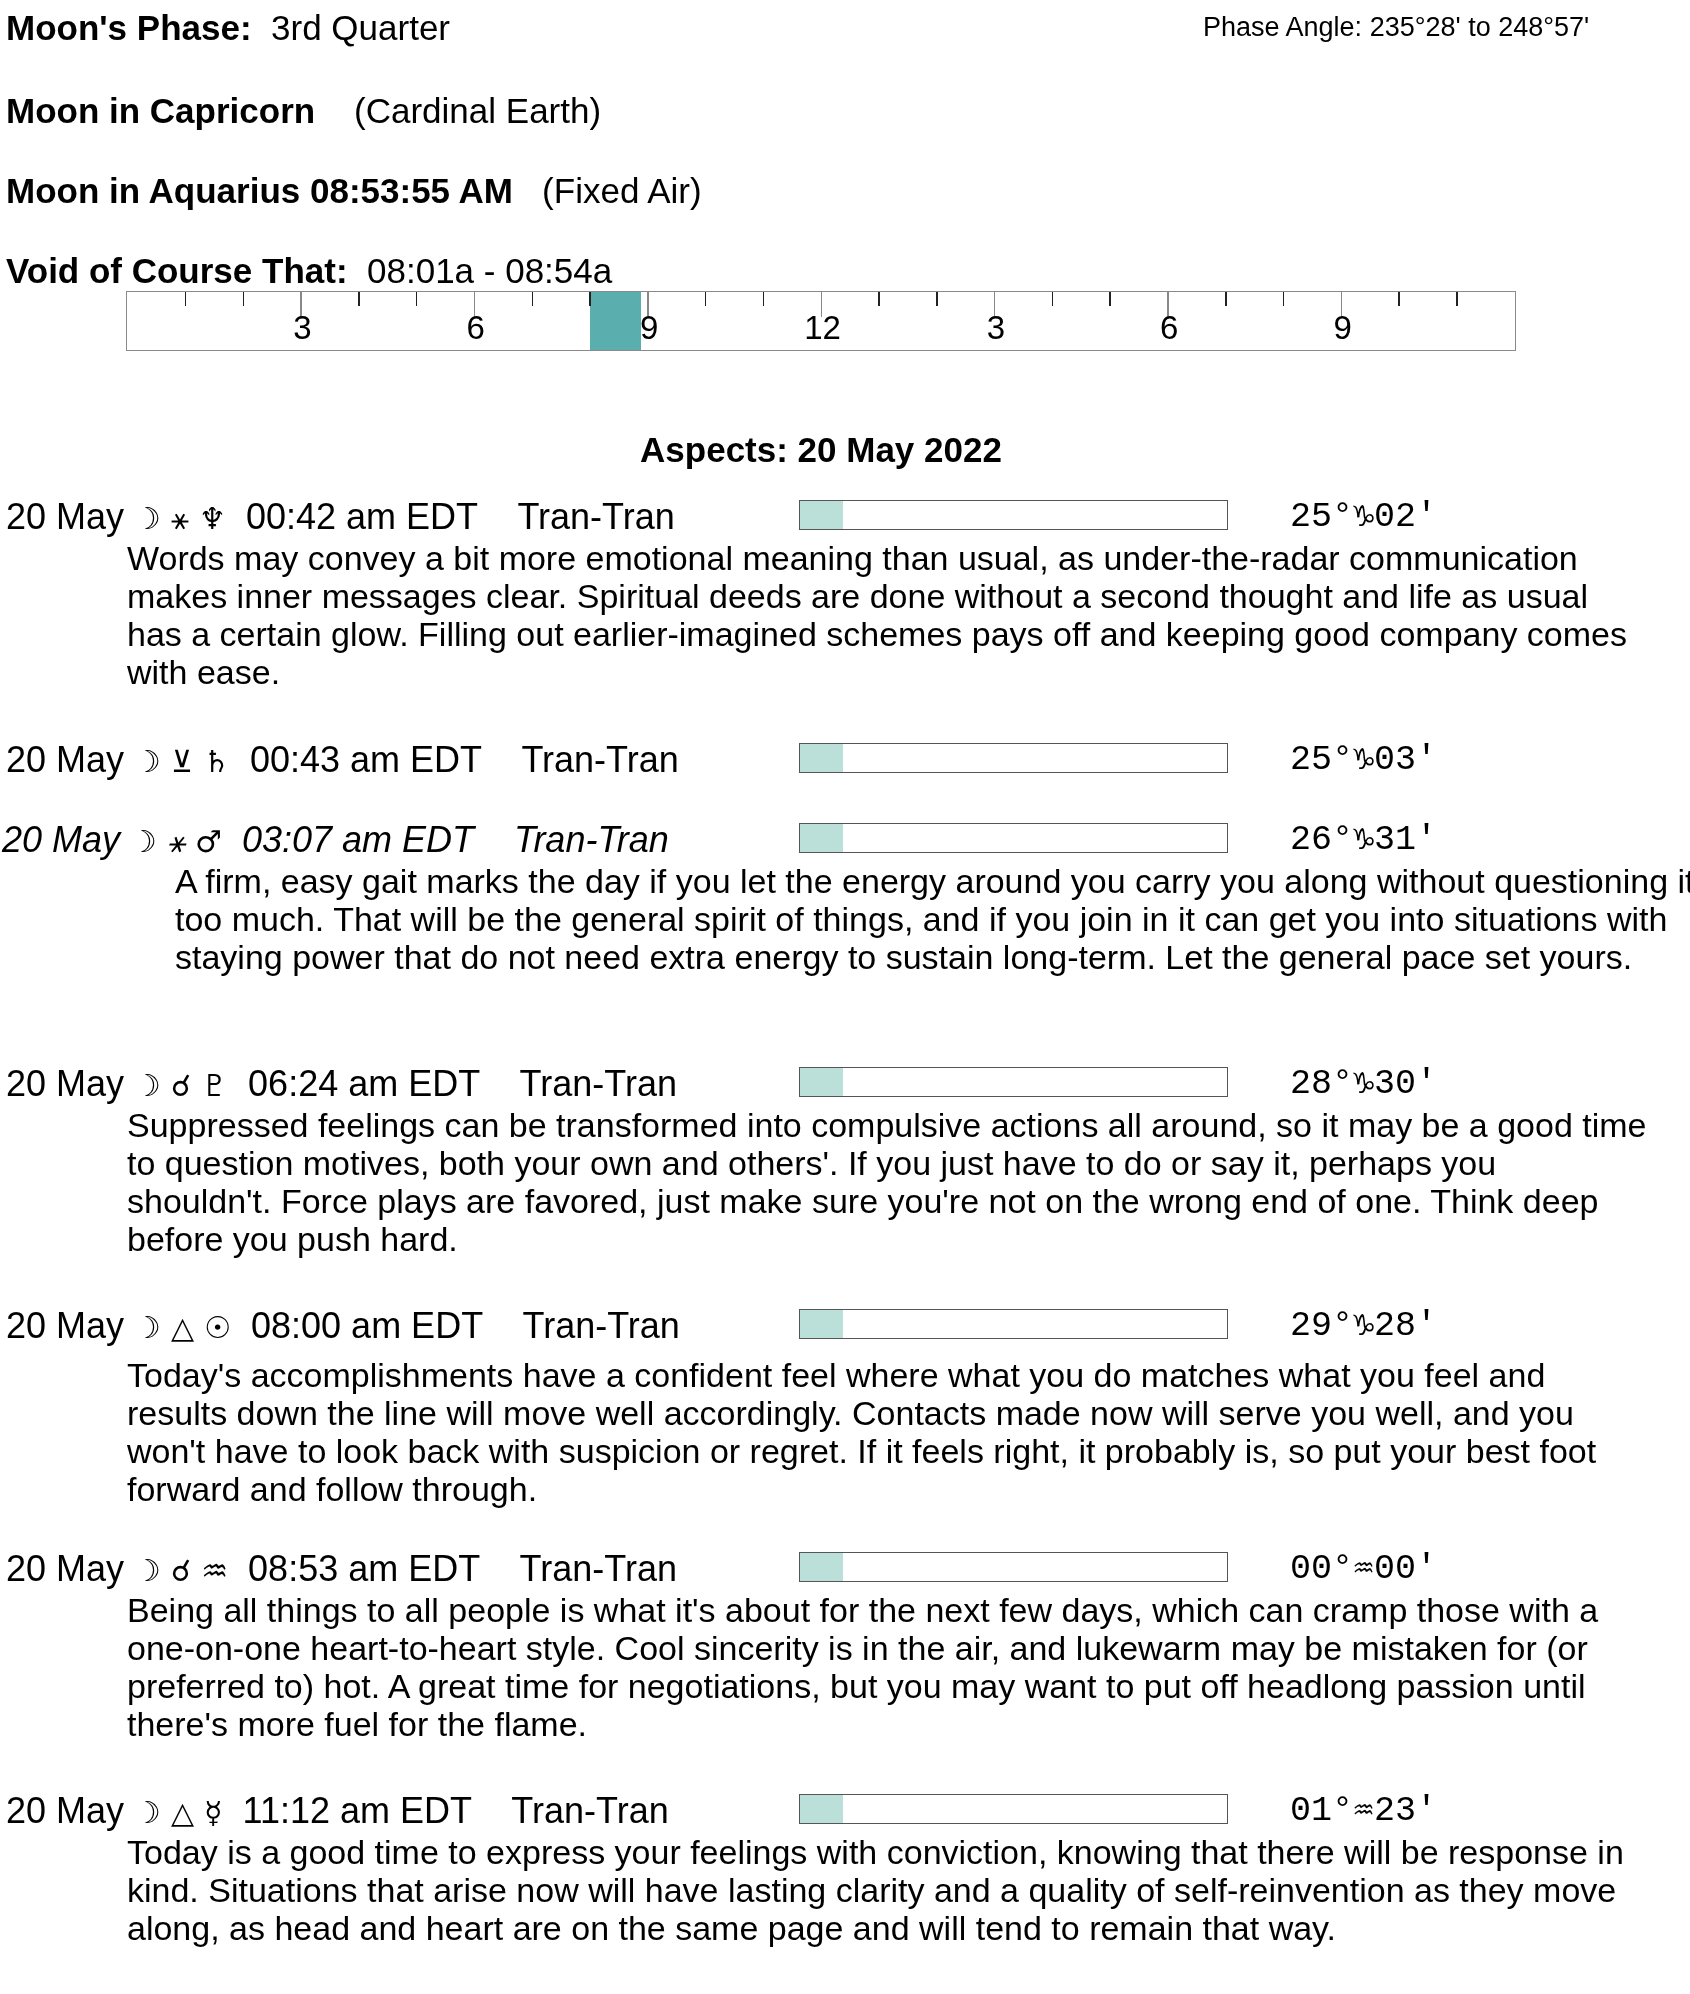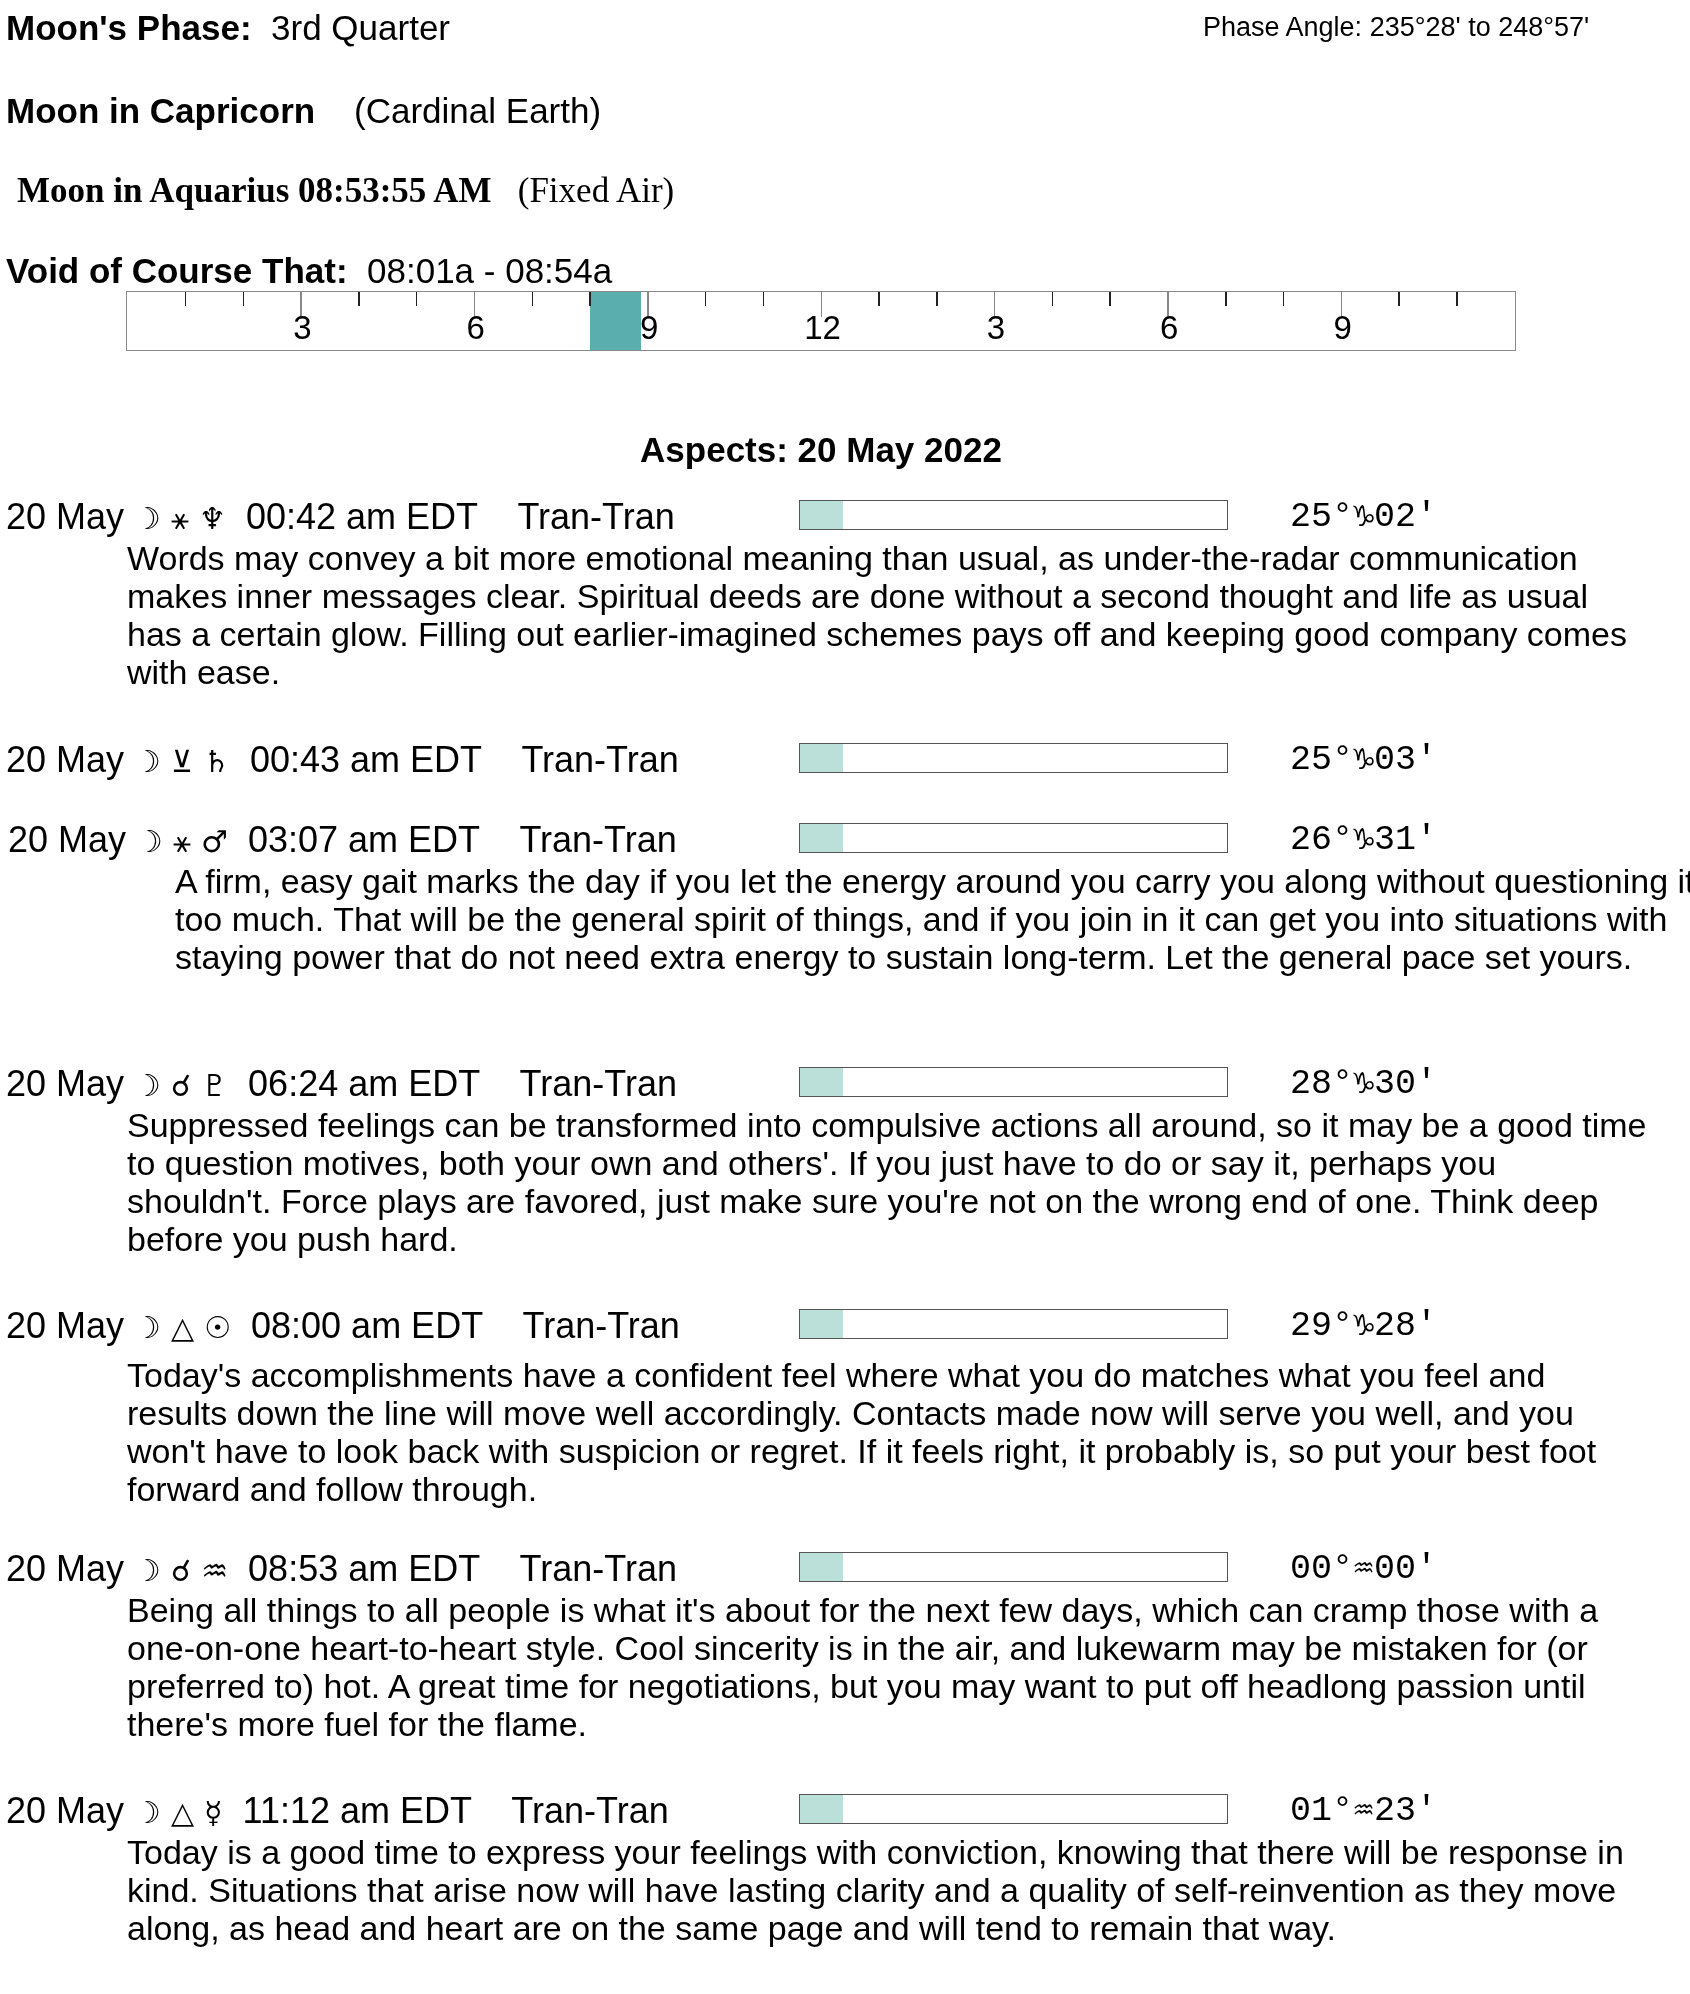--- a/index.html
+++ b/index.html
@@ -37,21 +37,21 @@
   <b>Moon's Phase:</b>&nbsp;
   <span>3rd Quarter</span>
 </div>
 <div class="abs phase-angle" style="left:1203px; top:11px;">Phase Angle:  235°28' to 248°57'</div>
 
 <div class="abs hdr" style="left:6px; top:91px;">
   <b>Moon in Capricorn</b>&nbsp;&nbsp;&nbsp;
   <span>(Cardinal Earth)</span>
 </div>
 
-<div class="abs hdr" style="left:17px; top:171px;font-family:Liberation Serif, serif;">
+<div class="abs hdr" style="left:6px; top:171px;">
   <b>Moon in Aquarius 08:53:55 AM</b>&nbsp;&nbsp;
   <span>(Fixed Air)</span>
 </div>
 
 <div class="abs hdr" style="left:6px; top:251px;">
   <b>Void of Course That:</b>&nbsp;
   <span>08:01a -  08:54a</span>
 </div>
 
 <div id="timeline" style="border-color: rgb(138, 138, 138);">
@@ -95,21 +95,21 @@
     <div class="orb-bar" style="left: 799px; top: 500px;">
       <div class="orb-fill" style="width: 10%; background: rgb(187, 223, 217);"></div>
     </div>
     <div class="abs deg" style="left: 1290px; top: 497px;">25°♑02'</div>
     <div class="desc" style="top: 539px;">Words may convey a bit more emotional meaning than usual, as under-the-radar communication makes inner messages clear. Spiritual deeds are done without a second thought and life as usual has a certain glow. Filling out earlier-imagined schemes pays off and keeping good company comes with ease.</div>
     <div class="abs row" style="left: 6px; top: 740px;"><span>20 May</span> <span class="glyph">☽</span> <span class="glyph">⊻</span> <span class="glyph">♄</span>&nbsp; <span>00:43 am EDT</span>&nbsp;&nbsp;&nbsp; <span>Tran-Tran</span></div>
     <div class="orb-bar" style="left: 799px; top: 743px;">
       <div class="orb-fill" style="width: 10%; background: rgb(187, 223, 217);"></div>
     </div>
     <div class="abs deg" style="left: 1290px; top: 740px;">25°♑03'</div>
-    <div class="abs row" style="left: 8px; top: 820px;"><span>20 May</span> <span class="glyph">☽</span> <span class="glyph">⚹</span> <span class="glyph">♂</span>&nbsp; <span>03:07 am EDT</span>&nbsp;&nbsp;&nbsp; <span>Tran-Tran</span></div>
+    <div class="abs row" style="left: 2px; top: 820px; font-style: italic;"><span>20 May</span> <span class="glyph">☽</span> <span class="glyph">⚹</span> <span class="glyph">♂</span>&nbsp; <span>03:07 am EDT</span>&nbsp;&nbsp;&nbsp; <span>Tran-Tran</span></div>
     <div class="orb-bar" style="left: 799px; top: 823px;">
       <div class="orb-fill" style="width: 10%; background: rgb(187, 223, 217);"></div>
     </div>
     <div class="abs deg" style="left: 1290px; top: 820px;">26°♑31'</div>
     <div class="desc" style="top: 862px; margin-left: 48px;">A firm, easy gait marks the day if you let the energy around you carry you along without questioning it too much. That will be the general spirit of things, and if you join in it can get you into situations with staying power that do not need extra energy to sustain long-term. Let the general pace set yours.</div>
     <div class="abs row" style="left: 6px; top: 1064px;"><span>20 May</span> <span class="glyph">☽</span> <span class="glyph">☌</span> <span class="glyph">♇</span>&nbsp; <span>06:24 am EDT</span>&nbsp;&nbsp;&nbsp; <span>Tran-Tran</span></div>
     <div class="orb-bar" style="left: 799px; top: 1067px;">
       <div class="orb-fill" style="width: 10%; background: rgb(187, 223, 217);"></div>
     </div>
     <div class="abs deg" style="left: 1290px; top: 1064px;">28°♑30'</div>

